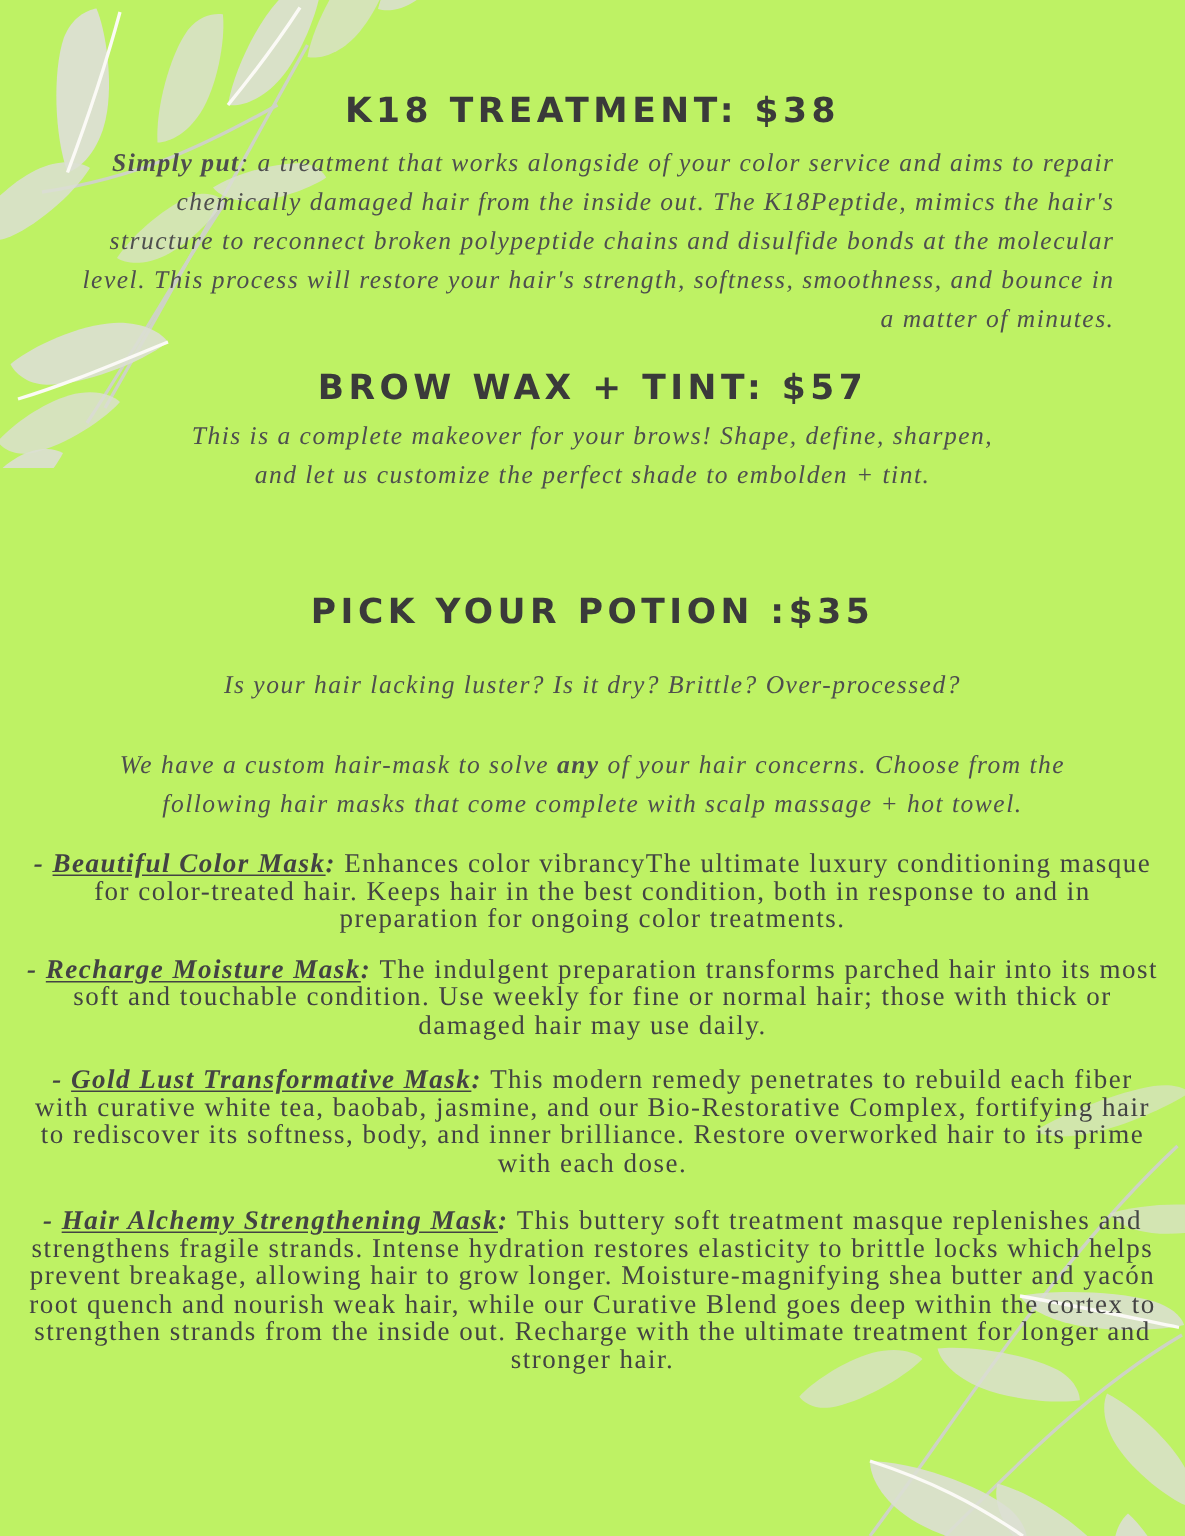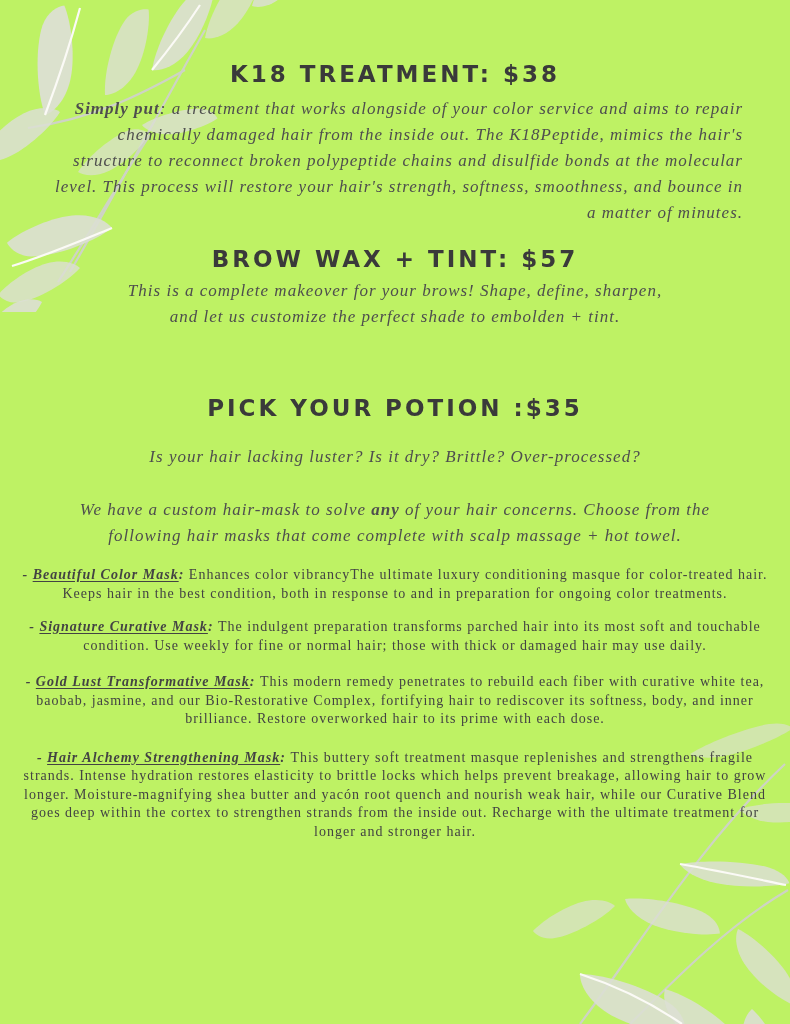--- a/index.html
+++ b/index.html
@@ -37,21 +37,21 @@
     color:#4e4e4e;
   }
   .intro .lead, .intro .emph { font-weight:700; }
 
   .mask-list {
     position:absolute; top:566px; left:50%; transform:translateX(-50%);
     width:756px;
   }
   .mask-item {
     text-align:center;
-    font-size:14px;
+    font-size:18px;
     line-height:18.5px;
     letter-spacing:1px;
     color:#434343;
   }
   .mask-item:nth-of-type(1) { margin-bottom:15px; }
   .mask-item:nth-of-type(2) { margin-bottom:18px; }
   .mask-item:nth-of-type(3) { margin-bottom:20px; }
   .mask-bullet, .mask-colon { font-weight:700; font-style:italic; }
   .mask-name {
     font-weight:700; font-style:italic;
@@ -133,20 +133,20 @@
   <p class="intro pos-p-brow">This is a complete makeover for your brows! Shape, define, sharpen, and let us customize the perfect shade to embolden + tint.</p>
 
   <h1 class="svc-heading pos-h-potion">PICK YOUR POTION :$35</h1>
   <p class="intro pos-q-potion">Is your hair lacking luster? Is it dry? Brittle? Over-processed?</p>
   <p class="intro pos-o-potion"><span>We have a custom hair-mask to solve </span><span class="emph">any</span><span> of your hair concerns. Choose from the following hair masks that come complete with scalp massage + hot towel.</span></p>
 
   <div class="mask-list">
 
     <p class="mask-item"><span class="mask-bullet">- </span><span class="mask-name">Beautiful Color Mask</span><span class="mask-colon">: </span><span class="mask-desc">Enhances color vibrancyThe ultimate luxury conditioning masque for color-treated hair. Keeps hair in the best condition, both in response to and in preparation for ongoing color treatments.</span></p>
 
-    <p class="mask-item"><span class="mask-bullet">- </span><span class="mask-name">Signature Curative Mask</span><span class="mask-colon">: </span><span class="mask-desc">The indulgent preparation transforms parched hair into its most soft and touchable condition. Use weekly for fine or normal hair; those with thick or damaged hair may use daily.</span></p>
+    <p class="mask-item"><span class="mask-bullet">- </span><span class="mask-name">Recharge Moisture Mask</span><span class="mask-colon">: </span><span class="mask-desc">The indulgent preparation transforms parched hair into its most soft and touchable condition. Use weekly for fine or normal hair; those with thick or damaged hair may use daily.</span></p>
 
     <p class="mask-item"><span class="mask-bullet">- </span><span class="mask-name">Gold Lust Transformative Mask</span><span class="mask-colon">: </span><span class="mask-desc">This modern remedy penetrates to rebuild each fiber with curative white tea, baobab, jasmine, and our Bio-Restorative Complex, fortifying hair to rediscover its softness, body, and inner brilliance. Restore overworked hair to its prime with each dose.</span></p>
 
     <p class="mask-item"><span class="mask-bullet">- </span><span class="mask-name">Hair Alchemy Strengthening Mask</span><span class="mask-colon">: </span><span class="mask-desc">This buttery soft treatment masque replenishes and strengthens fragile strands. Intense hydration restores elasticity to brittle locks which helps prevent breakage, allowing hair to grow longer. Moisture-magnifying shea butter and yacón root quench and nourish weak hair, while our Curative Blend goes deep within the cortex to strengthen strands from the inside out. Recharge with the ultimate treatment for longer and stronger hair.</span></p>
 
   </div>
 </div>
 
 </body></html>

